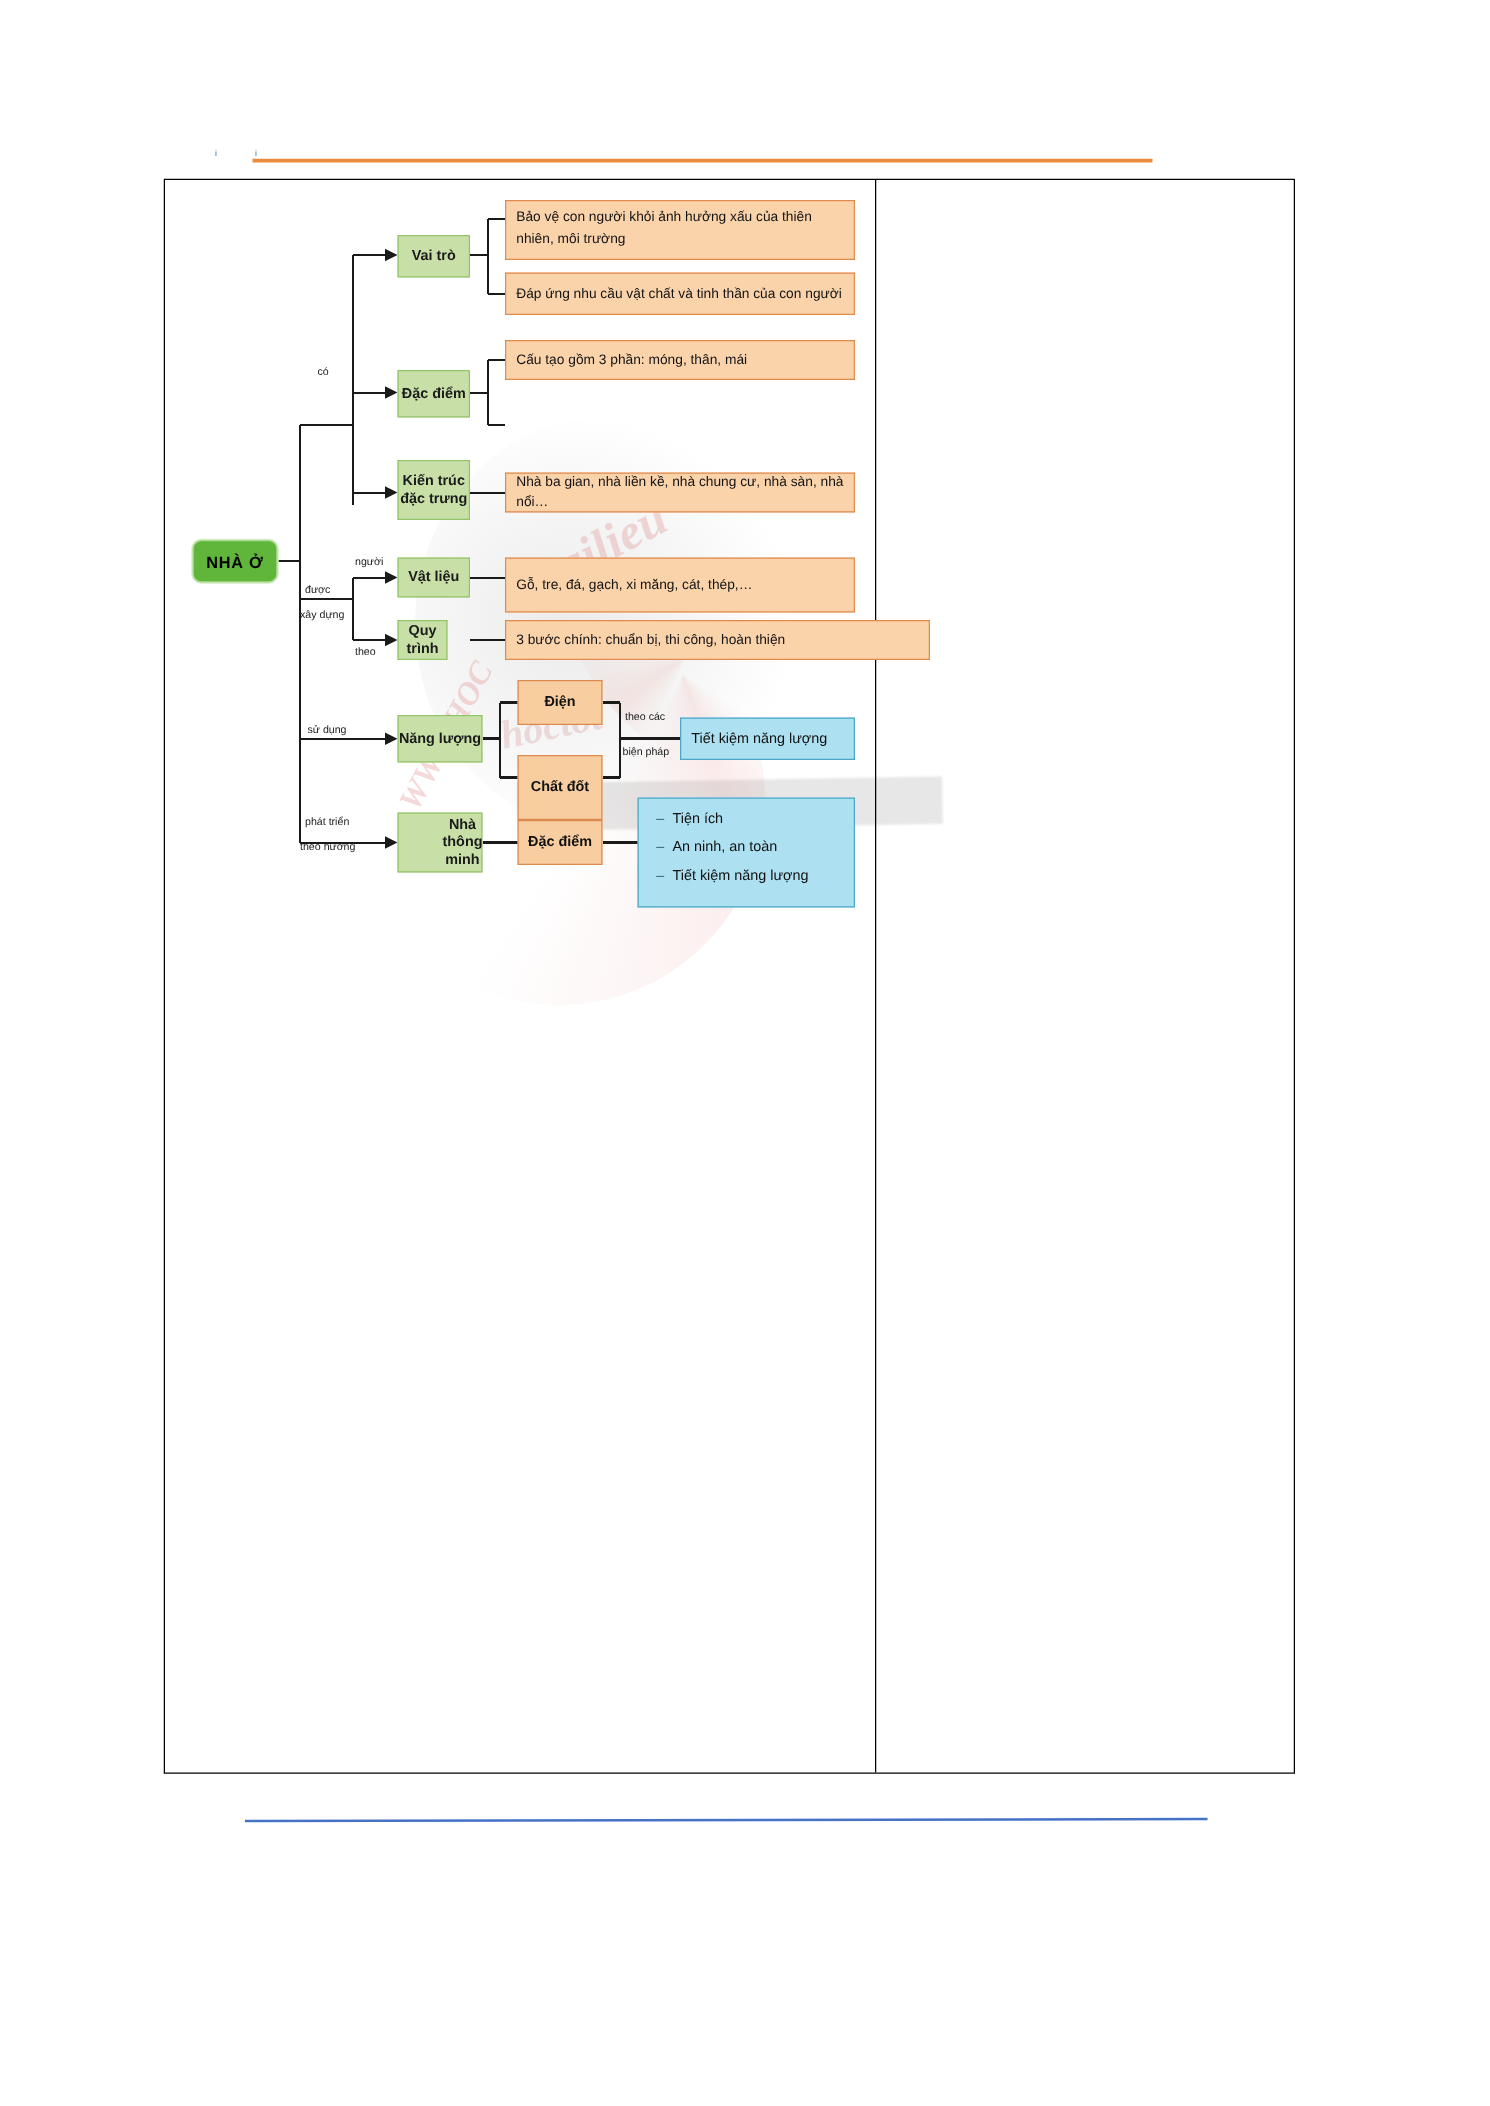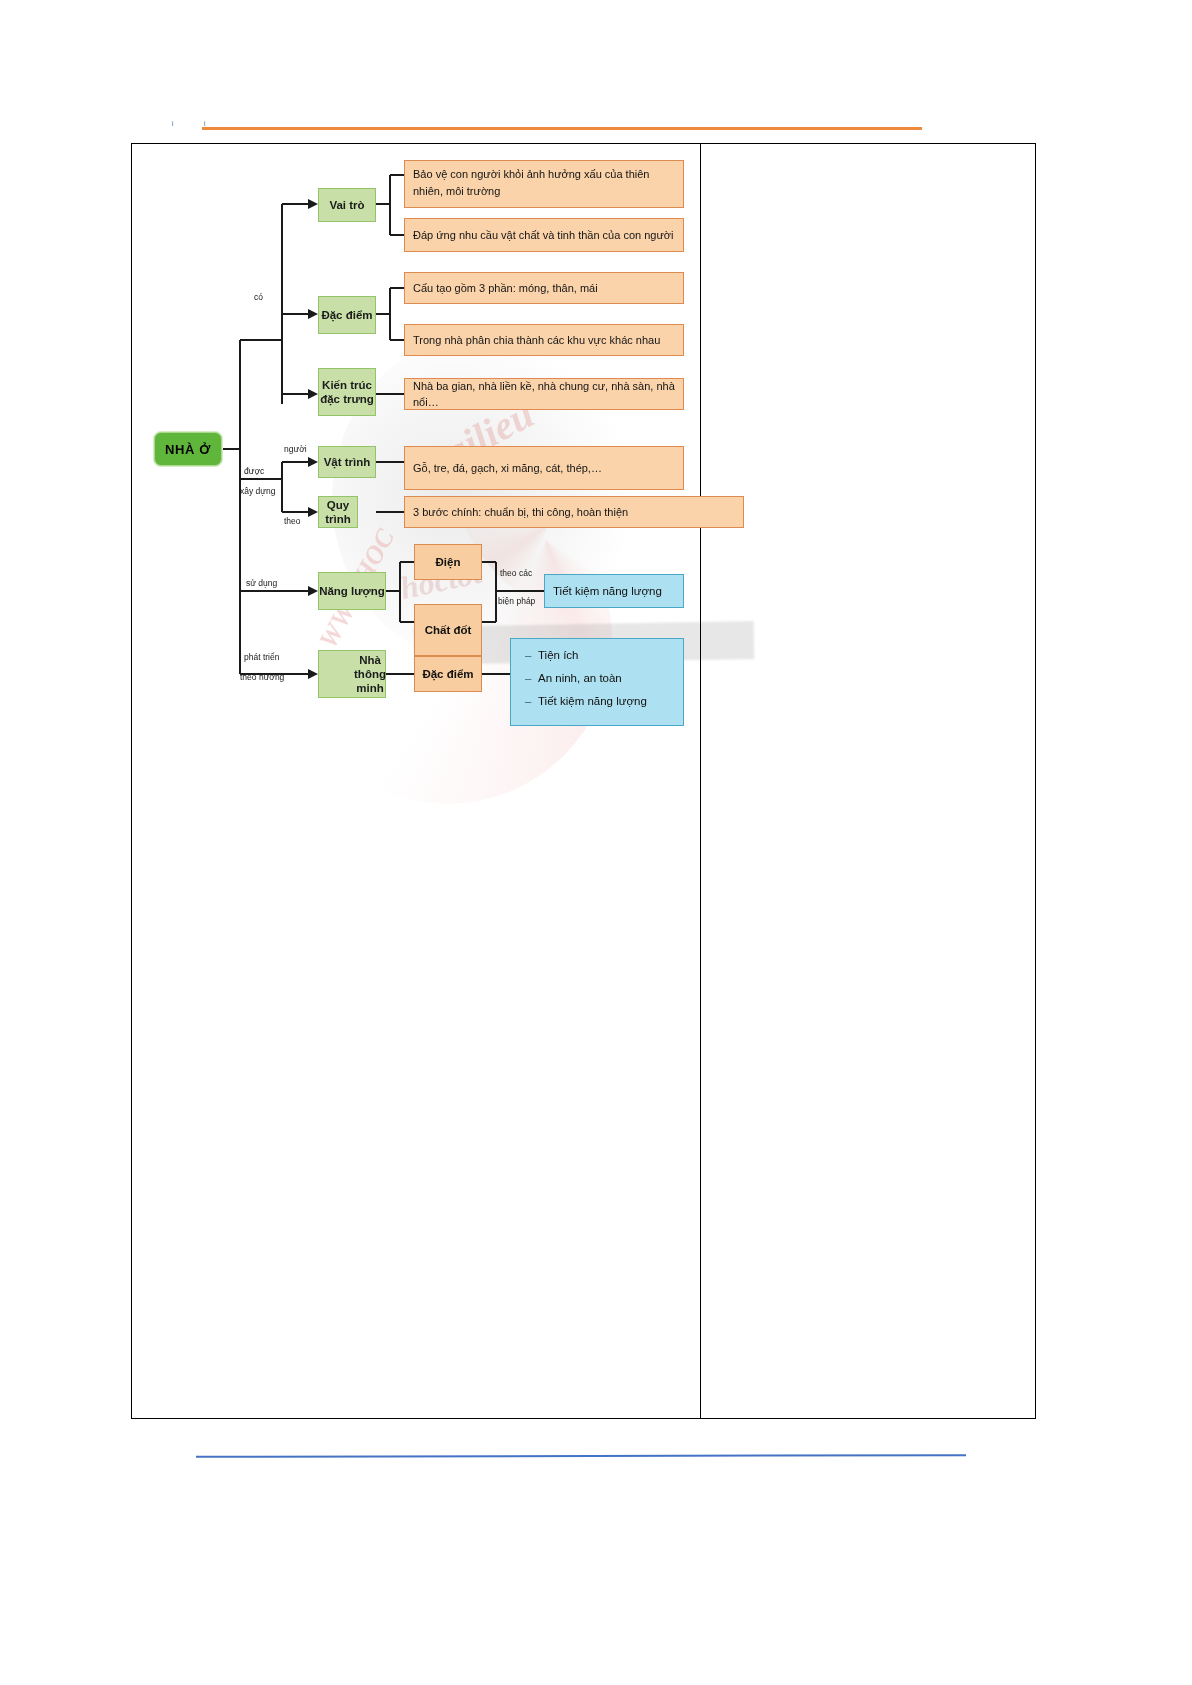--- a/index.html
+++ b/index.html
@@ -389,21 +389,21 @@
     <div class="node node-green" style="left:186px; top:152px; width:58px; height:38px;">
       <span>Đặc điểm</span>
     </div>
 
     <div class="node node-green" style="left:186px; top:224px; width:58px; height:48px; flex-direction:column;">
       <span>Kiến trúc</span>
       <span>đặc trưng</span>
     </div>
 
     <div class="node node-green" style="left:186px; top:302px; width:58px; height:32px;">
-      <span>Vật trình</span>
+      <span>Vật liệu</span>
     </div>
 
     <div class="node node-green" style="left:186px; top:352px; width:40px; height:32px;">
       <span>Quy trình</span>
     </div>
 
     <div class="node node-green" style="left:186px; top:428px; width:68px; height:38px;">
       <span>Năng lượng</span>
     </div>
 
@@ -429,23 +429,20 @@
     </div>
 
     <div class="leaf-orange" style="left:272px; top:74px; width:280px; height:34px;">
       <span>Đáp ứng nhu cầu vật chất và tinh thần của con người</span>
     </div>
 
     <div class="leaf-orange" style="left:272px; top:128px; width:280px; height:32px;">
       <span>Cấu tạo gồm 3 phần: móng, thân, mái</span>
     </div>
 
-    <div class="leaf-orange" style="left:272px; top:180px; width:280px; height:32px;">
-      <span>Trong nhà phân chia thành các khu vực khác nhau</span>
-    </div>
 
     <div class="leaf-orange" style="left:272px; top:234px; width:280px; height:32px;">
       <span>Nhà ba gian, nhà liền kề, nhà chung cư, nhà sàn, nhà nổi…</span>
     </div>
 
     <div class="leaf-orange" style="left:272px; top:302px; width:280px; height:44px;">
       <span>Gỗ, tre, đá, gạch, xi măng, cát, thép,…</span>
     </div>
 
     <div class="leaf-orange" style="left:272px; top:352px; width:340px; height:32px;">

